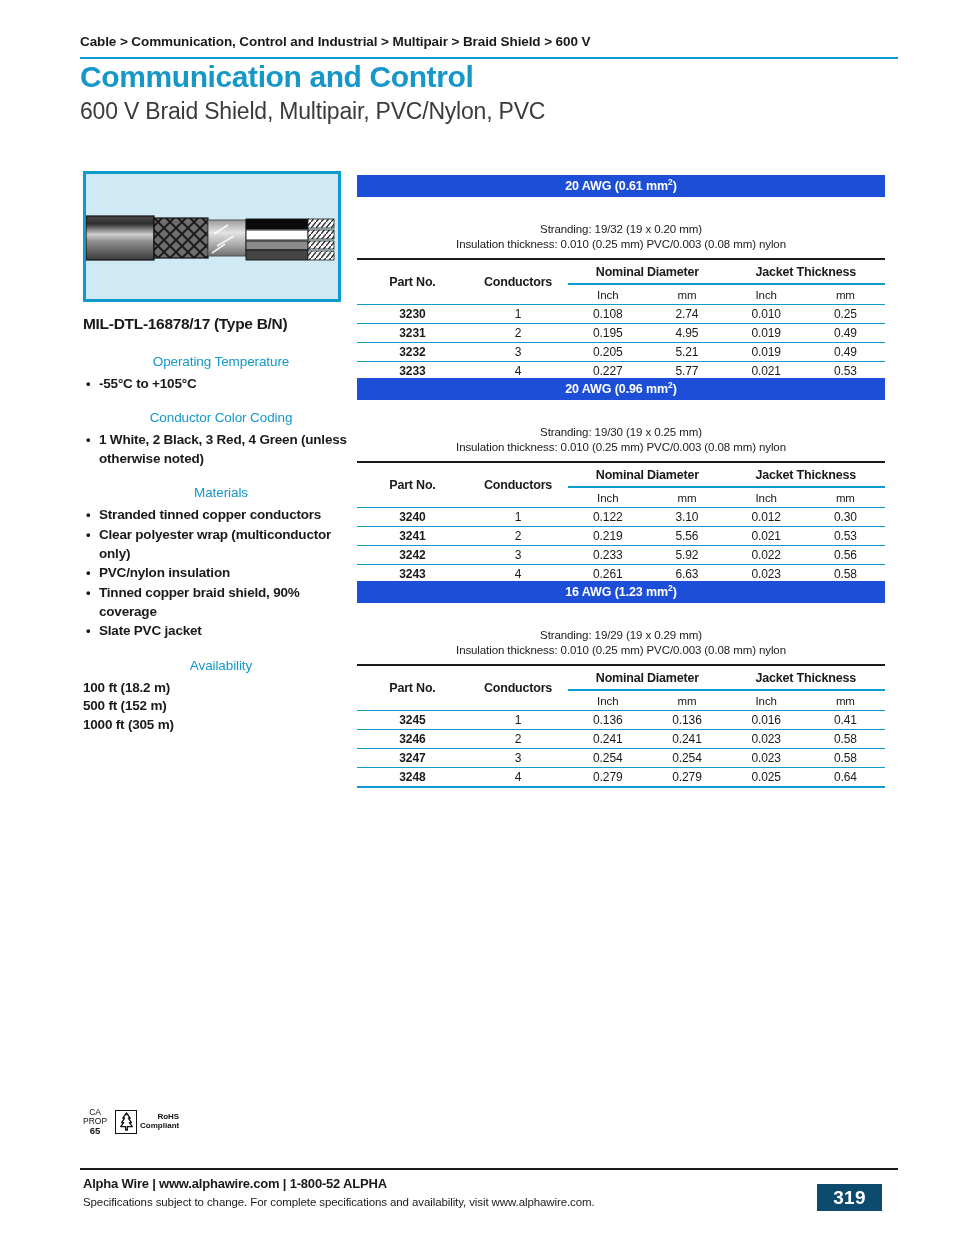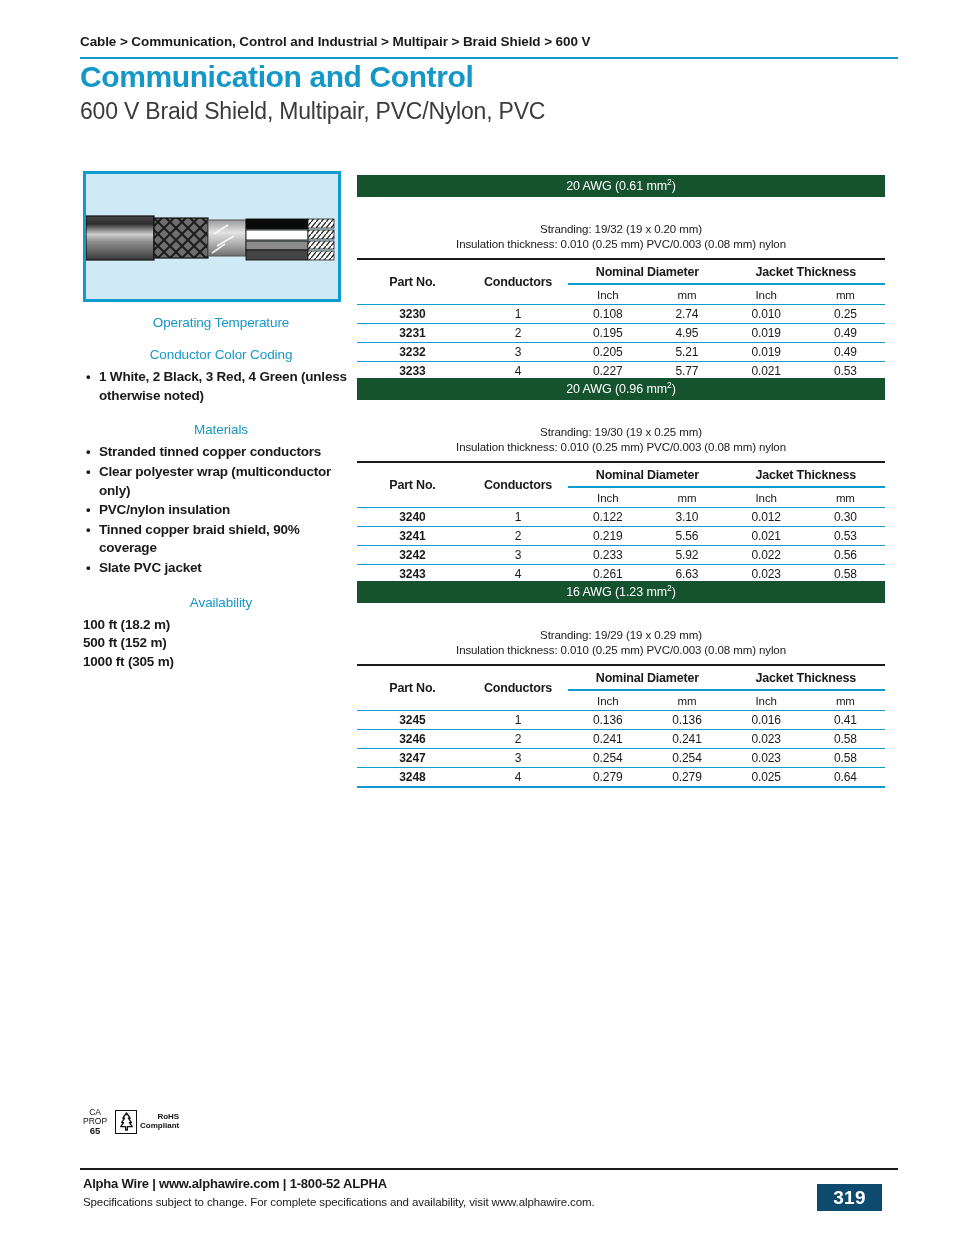--- a/index.html
+++ b/index.html
@@ -140,24 +140,24 @@
     width: 528px;
     left: 277px;
   }
   .tbl-1 { top: 175px; }
   .tbl-2 { top: 378px; }
   .tbl-3 { top: 581px; }
 
   .tbl-title {
     height: 22px;
     line-height: 22px;
-    background: #14532d;
+    background: #1d4ed8;
     color: #ffffff;
     font-size: 12.5px;
-    font-weight: normal;
+    font-weight: bold;
     text-align: center;
     letter-spacing: -0.1px;
   }
   .tbl-title sup { font-size: 8.5px; vertical-align: super; line-height: 0; }
 
   .tbl-notes {
     padding: 25px 0 6px 0;
     text-align: center;
     font-size: 11.5px;
     line-height: 1.32;
@@ -368,23 +368,27 @@
       <g>
         <rect x="222" y="45" width="26" height="9" fill="url(#strandPat)" stroke="#222" stroke-width="0.8"></rect>
         <rect x="222" y="56" width="26" height="9" fill="url(#strandPat)" stroke="#222" stroke-width="0.8"></rect>
         <rect x="222" y="67" width="26" height="8" fill="url(#strandPat)" stroke="#222" stroke-width="0.8"></rect>
         <rect x="222" y="77" width="26" height="9" fill="url(#strandPat)" stroke="#222" stroke-width="0.8"></rect>
       </g>
     </svg>
   </div>
 
   <div class="spec-col">
+    <div class="mil-std">MIL-DTL-16878/17 (Type B/N)</div>
 
     <div class="sec-block">
       <div class="sec-head">Operating Temperature</div>
+      <ul class="bullets">
+        <li>-55°C to +105°C</li>
+      </ul>
     </div>
 
     <div class="sec-block">
       <div class="sec-head">Conductor Color Coding</div>
       <ul class="bullets">
         <li>1 White, 2 Black, 3 Red, 4 Green (unless otherwise noted)</li>
       </ul>
     </div>
 
     <div class="sec-block">

